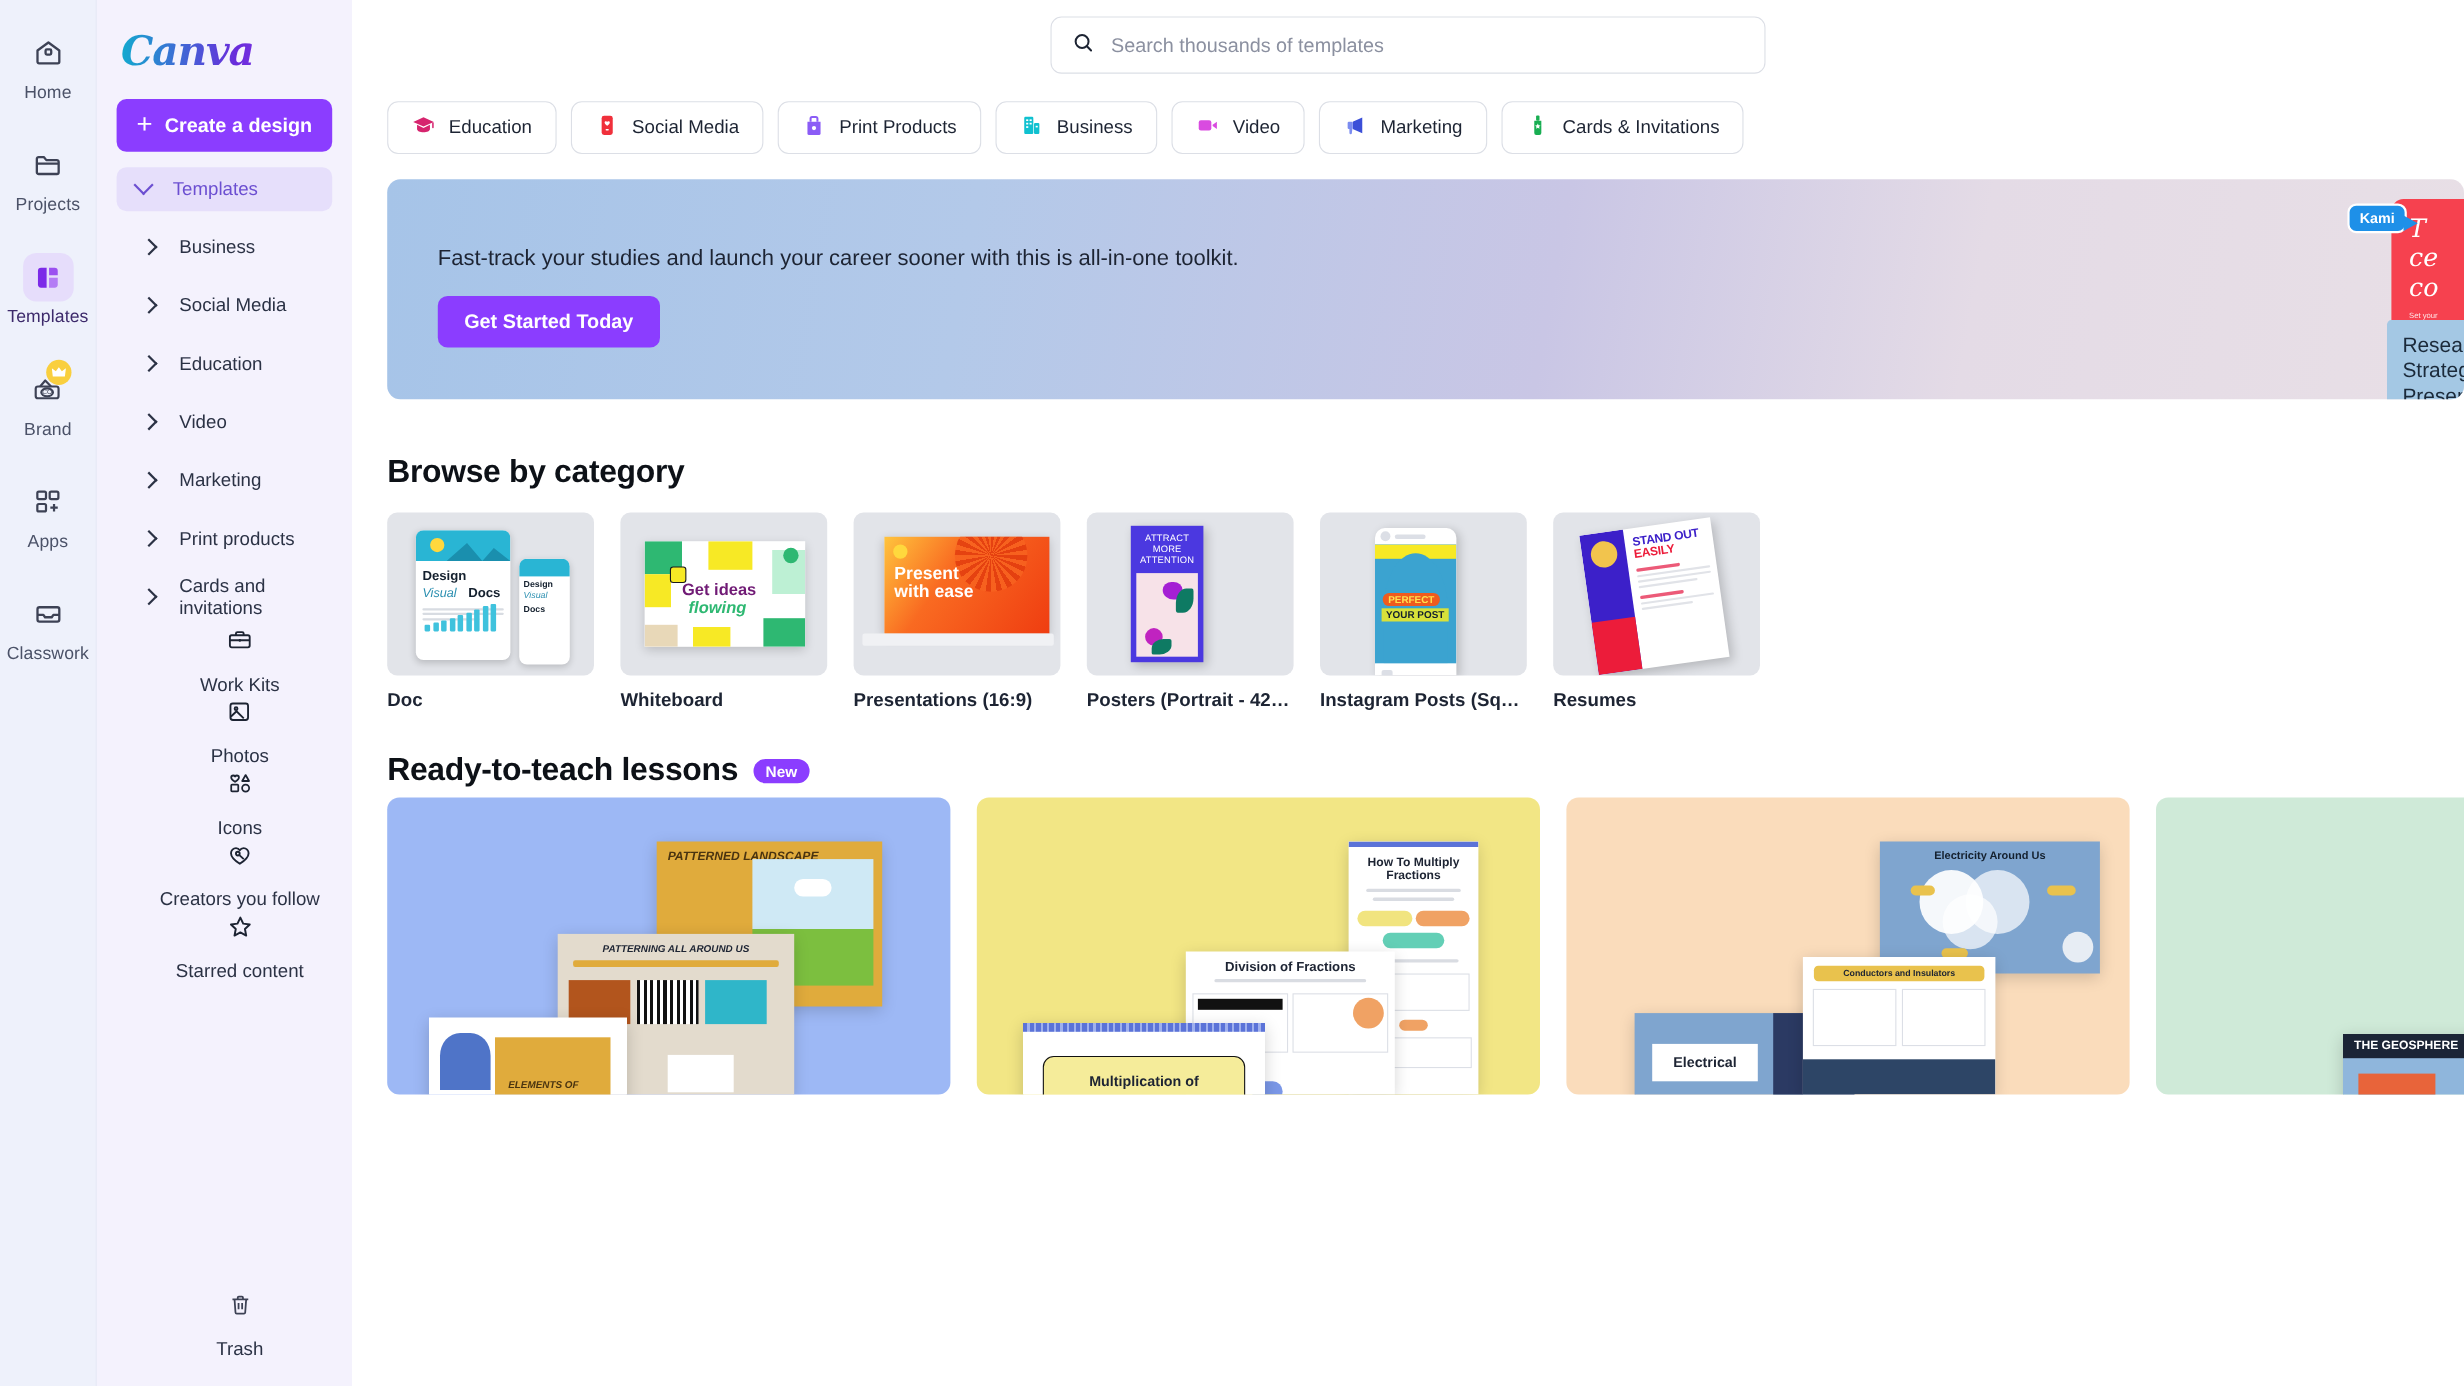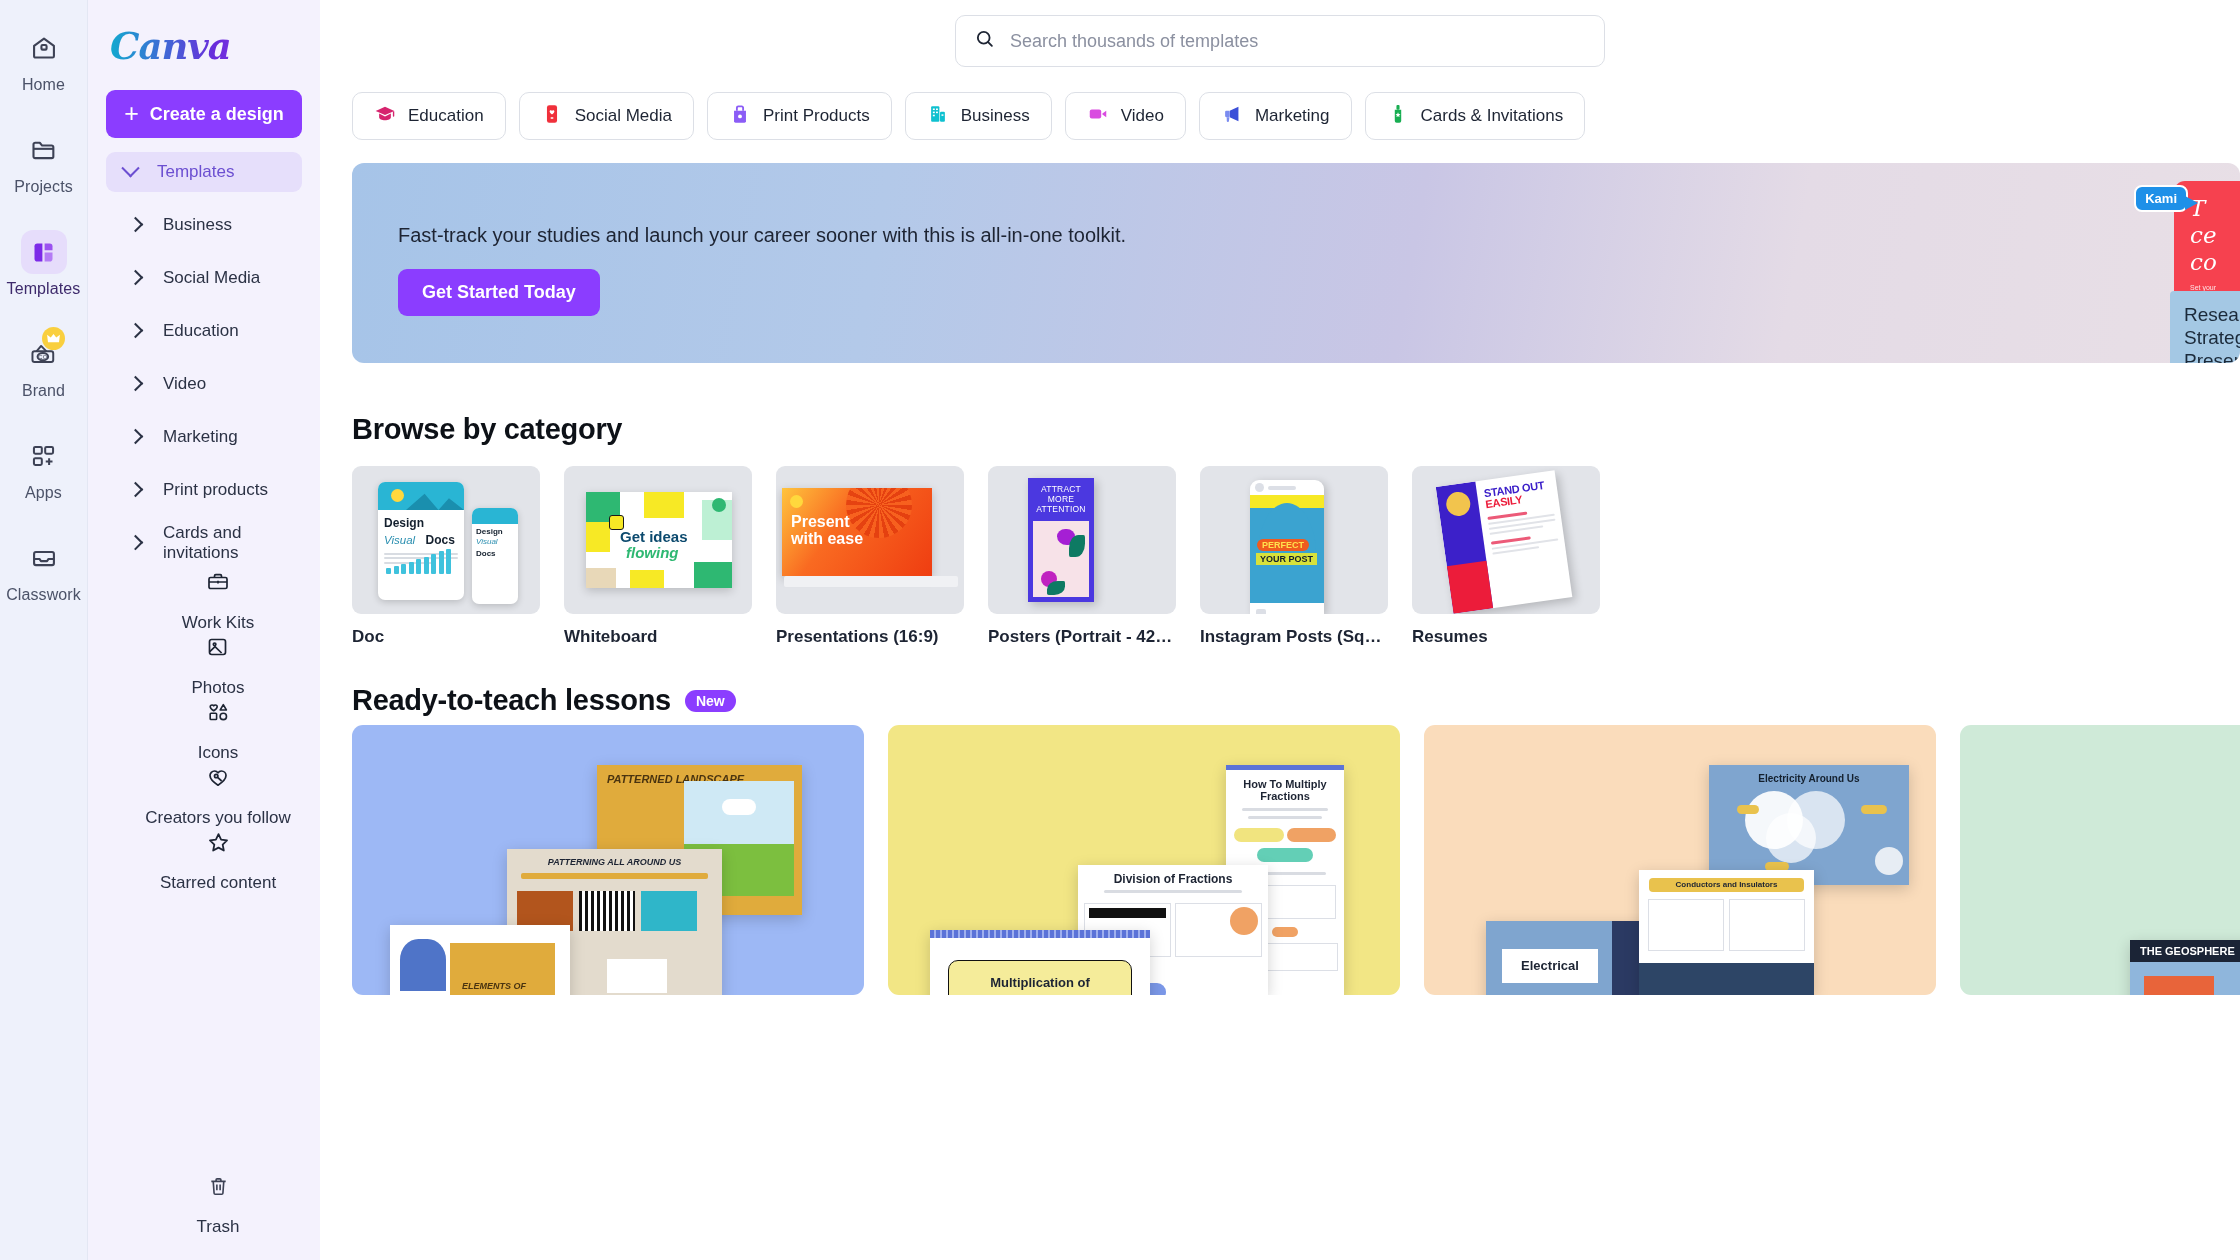--- a/index.html
+++ b/index.html
@@ -193,27 +193,27 @@
 
   .wb { position:absolute; left:22px; top:26px; width:146px; height:96px; background:#fff;
         box-shadow:0 3px 9px rgba(0,0,0,.18); overflow:hidden;}
   .wb .g1{position:absolute;left:0;top:0;width:34px;height:30px;background:#2eb872;}
   .wb .g2{position:absolute;left:0;top:30px;width:24px;height:30px;background:#f7e925;}
   .wb .g3{position:absolute;left:58px;top:0;width:40px;height:26px;background:#f7e925;}
   .wb .g4{position:absolute;right:0;top:8px;width:30px;height:40px;background:#bdf0d4;}
   .wb .g5{position:absolute;right:0;bottom:0;width:38px;height:26px;background:#2eb872;}
   .wb .g6{position:absolute;left:44px;bottom:0;width:34px;height:18px;background:#f7e925;}
   .wb .g7{position:absolute;left:0;bottom:0;width:30px;height:20px;background:#e8d8b8;}
-  .wb .tx1{position:absolute;left:34px;top:36px;font-size:15px;font-weight:700;color:#0c4a6e;}
+  .wb .tx1{position:absolute;left:34px;top:36px;font-size:15px;font-weight:700;color:#701a75;}
   .wb .tx2{position:absolute;left:40px;top:52px;font-size:15px;font-weight:700;color:#2eb872;font-style:italic;}
   .wb .heart{position:absolute;left:23px;top:23px;width:15px;height:15px;background:#f7e925;
              border:1.5px solid #1a1a1a;border-radius:3px;}
   .wb .star{position:absolute;right:6px;top:6px;width:14px;height:14px;background:#2eb872;border-radius:50%;}
 
-  .pres { position:absolute; left:6px; top:22px; width:150px; height:88px;
+  .pres { position:absolute; left:28px; top:22px; width:150px; height:88px;
           background:linear-gradient(125deg,#ffc43d 0%,#f96a21 38%,#ef3d11 100%);
           box-shadow:0 3px 9px rgba(0,0,0,.2); overflow:hidden;}
   .pres .t{position:absolute;left:9px;top:26px;font-size:16px;font-weight:700;color:#fff;line-height:1.06;}
   .pres .dot{position:absolute;left:8px;top:7px;width:13px;height:13px;border-radius:50%;background:#ffd83d;}
   .pres .ray{position:absolute;right:20px;top:-16px;width:66px;height:66px;border-radius:50%;
              background:repeating-conic-gradient(#e23c0e 0 9deg,#f7621f 9deg 18deg);opacity:.85;}
   .pres-base{position:absolute;left:8px;top:110px;width:174px;height:11px;background:#f0f1f4;border-radius:2px;}
 
   .poster { position:absolute; left:40px; top:12px; width:66px; height:124px; background:#4b38e0;
             box-shadow:3px 3px 9px rgba(0,0,0,.2); overflow:hidden;}

